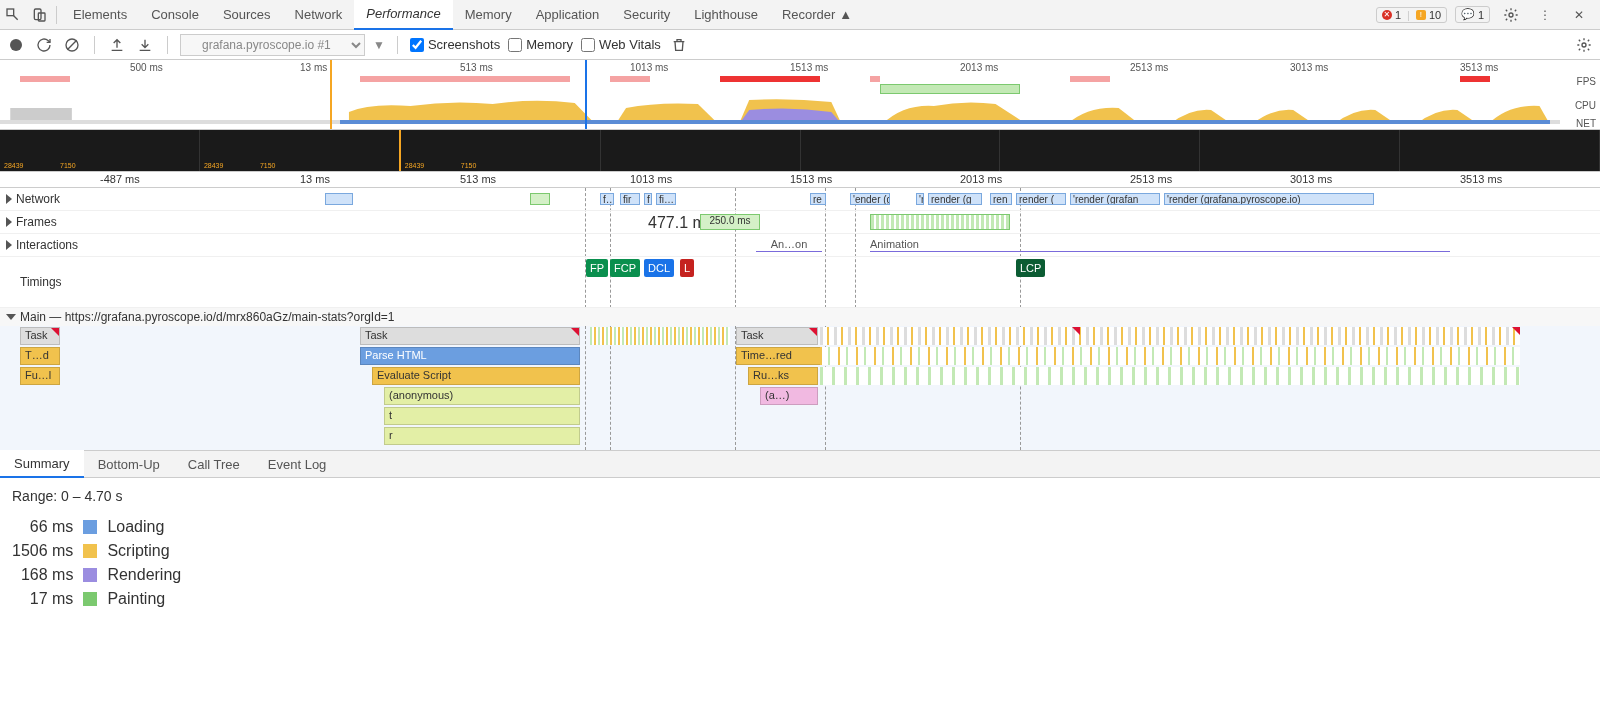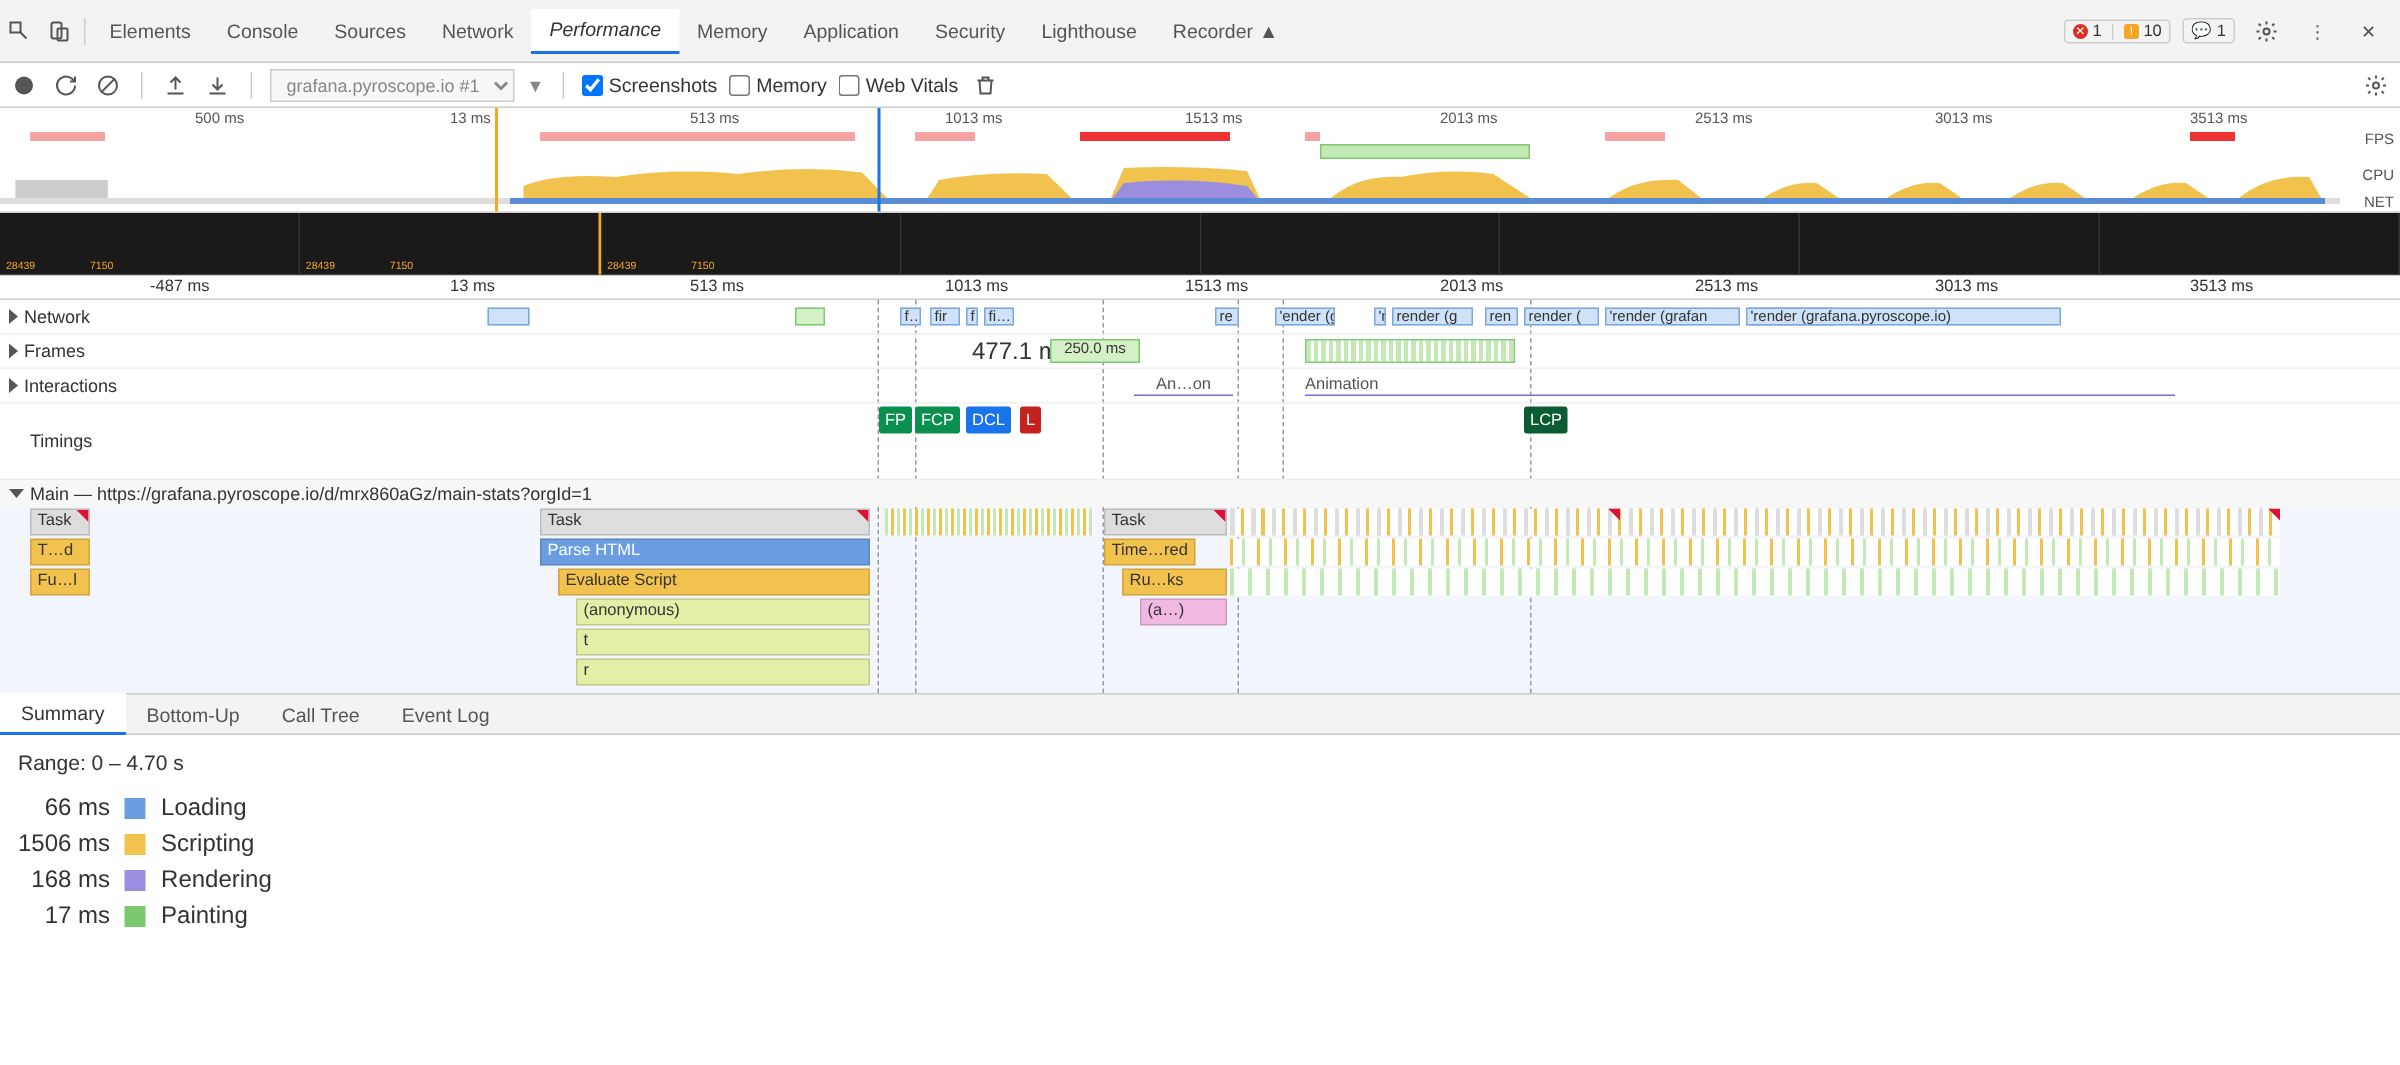--- a/index.html
+++ b/index.html
@@ -1,28 +1,28 @@
 <!DOCTYPE html>
 <html><head>
 <meta charset="utf-8">
 <style>
 * { box-sizing: border-box; margin: 0; padding: 0; font-family: -apple-system, BlinkMacSystemFont, "Segoe UI", Helvetica, Arial, sans-serif; }
 body { background: #fff; font-size: 12px; color: #333; width: 1600px; }
-.toolbar { display: flex; align-items: center; height: 42px; border-bottom: 1px solid #ccc; background: #f3f3f3; }
+.toolbar { display: flex; align-items: center; height: 30px; border-bottom: 1px solid #ccc; background: #f3f3f3; }
 .toolbar .icon-btn { width: 26px; height: 26px; display: flex; align-items: center; justify-content: center; cursor: pointer; color: #555; }
 .toolbar-sep { width: 1px; height: 18px; background: #ccc; margin: 0 4px; }
 .tabs { display: flex; align-items: center; flex: 1; }
 .tab { padding: 0 12px; height: 30px; display: flex; align-items: center; cursor: pointer; color: #555; font-size: 13px; }
 .tab.active { color: #333; border-bottom: 2px solid #1a73e8; background: #fff; font-style: italic; }
 .status-group { display: flex; align-items: center; gap: 8px; padding: 0 8px; }
 .badge { display: inline-flex; align-items: center; gap: 3px; border: 1px solid #ccc; border-radius: 3px; padding: 1px 5px; font-size: 11px; }
 .badge .dot { width: 10px; height: 10px; border-radius: 50%; display: inline-flex; align-items: center; justify-content: center; font-size: 8px; color: #fff; }
 .subbar { display: flex; align-items: center; height: 30px; border-bottom: 1px solid #ccc; padding: 0 6px; gap: 8px; background: #fff; }
 .subbar .ic { width: 20px; height: 20px; display: flex; align-items: center; justify-content: center; color: #555; cursor: pointer; }
-.subbar select { border: 1px solid #ccc; background: #f7f7f7; padding: 2px 6px; font-size: 12px; color: #888; }
+.subbar select { border: 1px solid #ccc; background: #f7f7f7; padding: 2px 17px; font-size: 12px; color: #888; }
 .chk { display: flex; align-items: center; gap: 4px; font-size: 13px; color: #333; }
 .chk input { width: 14px; height: 14px; }
 .overview { position: relative; height: 70px; border-bottom: 1px solid #ccc; background: #fff; }
 .ov-ruler { display: flex; height: 14px; font-size: 10px; color: #555; }
 .ov-ruler span { position: absolute; top: 2px; }
 .ov-activity { position: absolute; top: 16px; left: 0; right: 40px; height: 6px; }
 .ov-red { position: absolute; height: 6px; background: #f5a3a3; }
 .ov-green { position: absolute; top: 24px; height: 10px; background: #c3e9b5; border: 1px solid #7cc96f; }
 .ov-cpu { position: absolute; left: 0; right: 40px; top: 38px; height: 26px; }
 .ov-label { position: absolute; right: 4px; font-size: 10px; color: #555; }
@@ -339,21 +339,21 @@
     <div class="flame-bar" style="left:20px;width:40px;top:41px;background:#f1c24d">Fu…l</div>
 
     <div class="flame-bar" style="left:360px;width:220px;top:1px;background:#ddd"><span>Task</span><span class="red-corner"></span></div>
     <div class="flame-bar" style="left:360px;width:220px;top:21px;background:#6b9ee0;color:#fff">Parse HTML</div>
     <div class="flame-bar" style="left:372px;width:208px;top:41px;background:#f1c24d">Evaluate Script</div>
     <div class="flame-bar" style="left:384px;width:196px;top:61px;background:#e3efa6">(anonymous)</div>
     <div class="flame-bar" style="left:384px;width:196px;top:81px;background:#e3efa6">t</div>
     <div class="flame-bar" style="left:384px;width:196px;top:101px;background:#e3efa6">r</div>
 
     <div class="flame-bar" style="left:736px;width:82px;top:1px;background:#ddd"><span>Task</span><span class="red-corner"></span></div>
-    <div class="flame-bar" style="left:736px;width:61px;top:21px;background:#f1c24d">Time…red</div>
+    <div class="flame-bar" style="left:736px;width:94px;top:21px;background:#f1c24d">Time…red</div>
     <div class="flame-bar" style="left:748px;width:70px;top:41px;background:#f1c24d">Ru…ks</div>
     <div class="flame-bar" style="left:760px;width:58px;top:61px;background:#f1b9e1">(a…)</div>
 
     <div class="flame-bar" style="left:590px;width:140px;top:1px;background:repeating-linear-gradient(90deg,#c3e9b5 0 2px,#fff 2px 4px,#f1c24d 4px 6px,#fff 6px 8px);border:none"></div>
     <div class="flame-bar" style="left:820px;width:700px;top:1px;background:repeating-linear-gradient(90deg,#ddd 0 3px,#fff 3px 7px,#f1c24d 7px 9px,#fff 9px 14px);border:none">
         <span class="red-corner" style="right:440px"></span>
         <span class="red-corner"></span>
       </div>
     <div class="flame-bar" style="left:820px;width:700px;top:21px;background:repeating-linear-gradient(90deg,#f1c24d 0 2px,#fff 2px 8px,#c3e9b5 8px 10px,#fff 10px 18px);border:none"></div>
     <div class="flame-bar" style="left:820px;width:700px;top:41px;background:repeating-linear-gradient(90deg,#c3e9b5 0 3px,#fff 3px 12px);border:none"></div>

